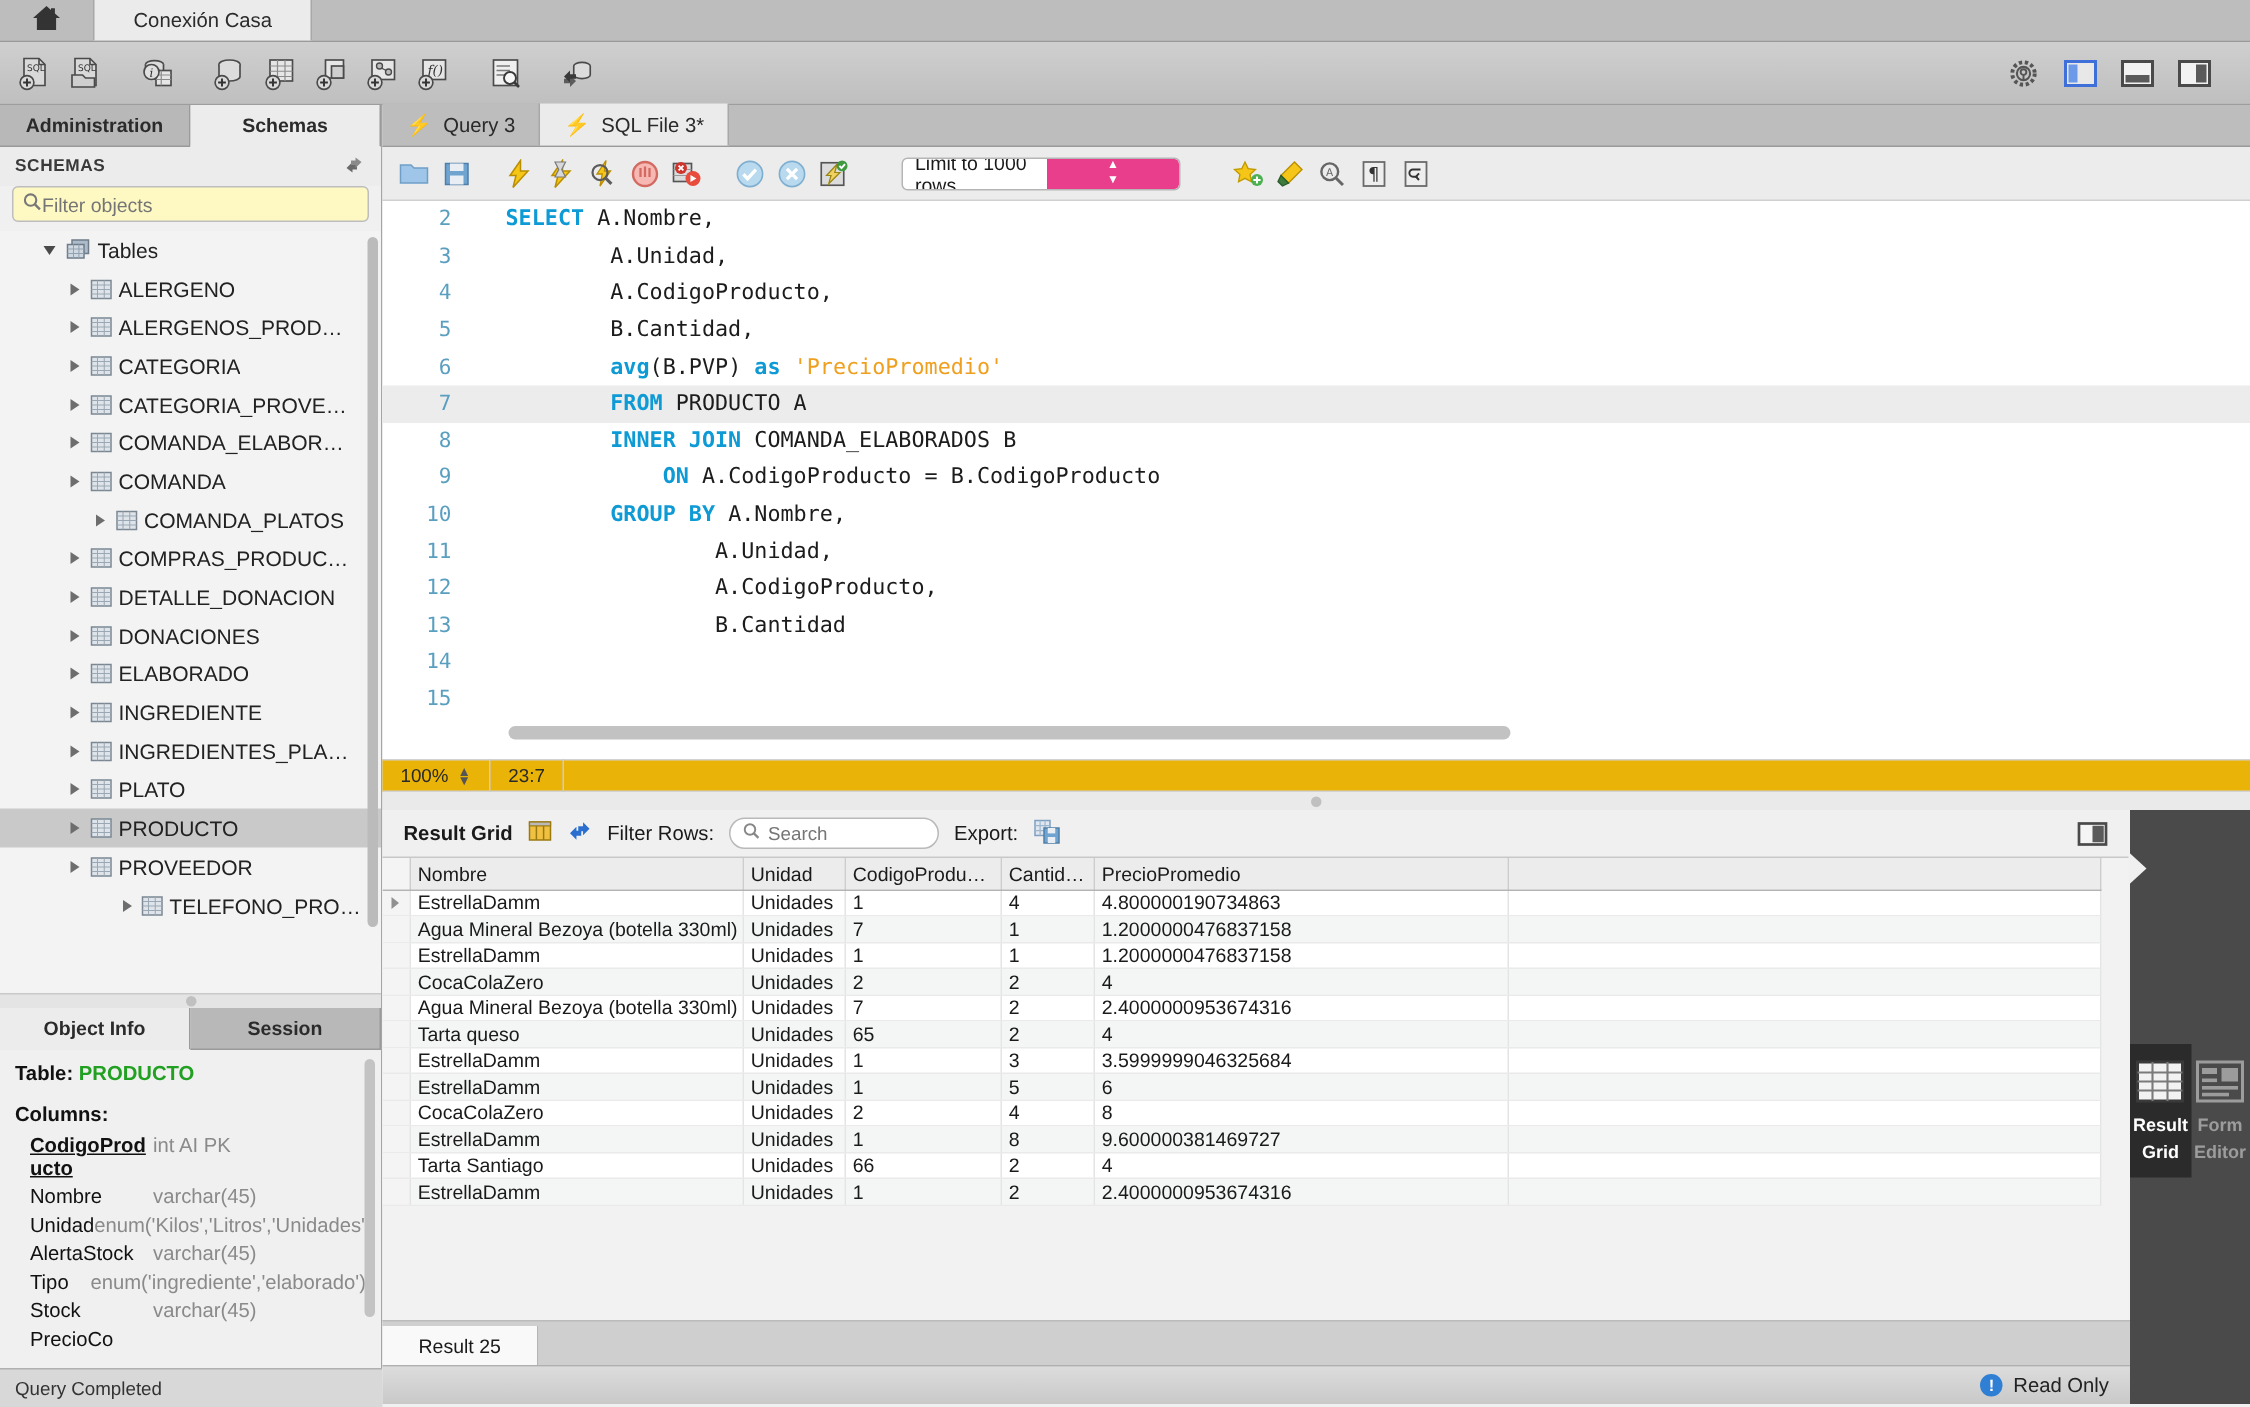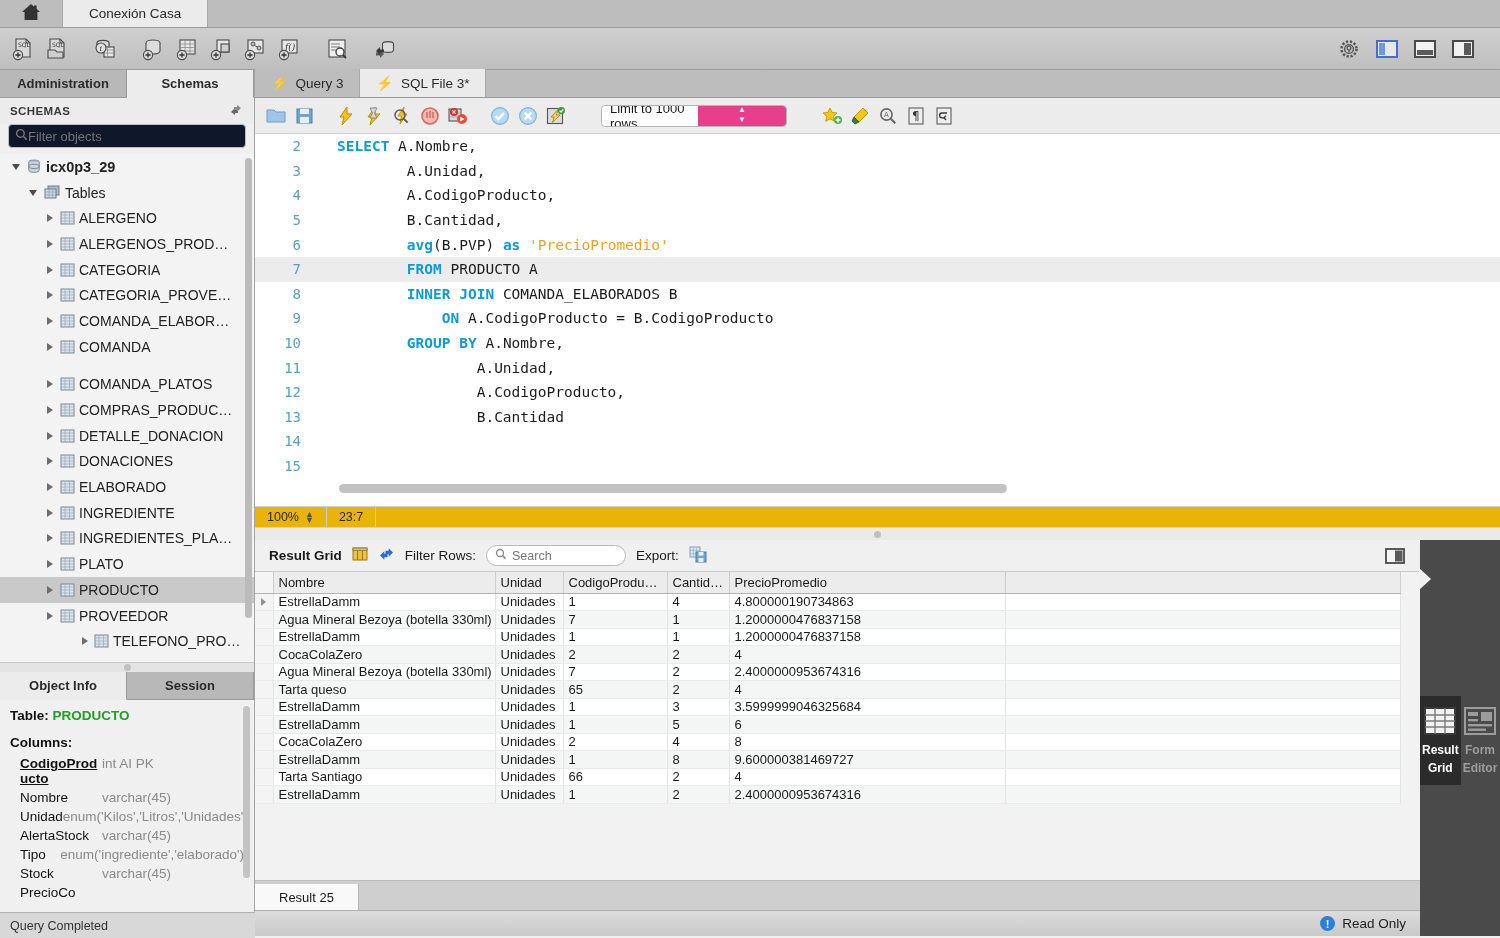--- a/index.html
+++ b/index.html
@@ -61,21 +61,21 @@
     background: #b8b8b8; border-right: 1px solid #9a9a9a;
     border-bottom: 1px solid #9a9a9a;
   }
   .side-tab.active { background: #ececec; border-bottom: 1px solid #ececec; }
   .schemas-hdr {
     height: 26px; display: flex; align-items: center; padding: 0 10px;
     font-size: 11.5px; font-weight: bold; color: #3a3a3a; letter-spacing: .4px;
     background: #ececec;
   }
   .filterbox {
-    margin: 0 8px 6px 8px; height: 24px; background: #0f172a;
+    margin: 0 8px 6px 8px; height: 24px; background: #fef9c3;
     border: 1px solid #bdbdbd; border-radius: 4px;
     display: flex; align-items: center; padding: 0 6px;
   }
   .filterbox input {
     border: none; outline: none; font-size: 13px; flex: 1;
     color: #888; background: transparent; font-family: "Liberation Sans", sans-serif;
   }
   .tree { flex: 1; overflow: hidden; background: #f3f3f3; position: relative; }
   .tnode {
     height: 25.7px; display: flex; align-items: center;
@@ -406,33 +406,20 @@
           <svg width="13" height="13" viewBox="0 0 13 13">
             <circle cx="5.4" cy="5.4" r="3.8" fill="none" stroke="#777" stroke-width="1.4"></circle>
             <path d="M8.3 8.3 l3.3 3.3" stroke="#777" stroke-width="1.6"></path>
           </svg>
         </span>
         <input value="" placeholder="Filter objects" style="">
       </div>
 
       <div class="tree" id="tree">
         <div class="tree-scroll"></div>
-      <div class="tnode" style="padding-left: 8px;">
-            <span class="tw">
-              <span class="tri down"></span>
-            </span>
-            <span style="display: flex; align-items: center; margin-left: 2px;">
-              <svg width="16" height="15" viewBox="0 0 16 15">
-                <ellipse cx="8" cy="3.2" rx="5.2" ry="2.1" fill="#b9c4cf" stroke="#7b8894" stroke-width="1"></ellipse>
-                <path d="M2.8 3.2 v8 a5.2 2.1 0 0 0 10.4 0 v-8" fill="#cdd6de" stroke="#7b8894" stroke-width="1"></path>
-                <ellipse cx="8" cy="7.4" rx="5.2" ry="2.1" fill="none" stroke="#7b8894" stroke-width="1"></ellipse>
-              </svg>
-            </span>
-            <span class="t-label bold">icx0p3_29</span>
-          </div>
           <div class="tnode" style="padding-left: 25px;">
             <span class="tw">
               <span class="tri down"></span>
             </span>
             <span style="display: flex; align-items: center; margin-left: 2px;">
               <svg width="18" height="15" viewBox="0 0 18 15">
                 <rect x="5" y="1" width="11" height="9" fill="#aebcc9" stroke="#6e7c8a" stroke-width="1"></rect>
                 <rect x="2" y="4" width="11" height="9" fill="#cfd8e1" stroke="#6e7c8a" stroke-width="1"></rect>
                 <path d="M2 7 h11 M2 10 h11 M6 4 v9 M9.6 4 v9" stroke="#93a2b1" stroke-width=".7"></path>
               </svg>
@@ -504,21 +491,21 @@
               <span class="tri right"></span>
             </span>
             <span style="display: flex; align-items: center; margin-left: 2px;">
               <svg width="15" height="14" viewBox="0 0 15 14">
                 <rect x="1" y="1" width="13" height="12" fill="#dfe4ea" stroke="#7b8894" stroke-width="1"></rect>
                 <path d="M1 4 h13 M1 7 h13 M1 10 h13 M5 1 v12 M9.5 1 v12" stroke="#9aa7b4" stroke-width=".7"></path>
               </svg>
             </span>
             <span class="t-label">COMANDA</span>
           </div>
-          <div class="tnode" style="padding-left: 42px; margin-top: 12px;">
+          <div class="tnode" style="padding-left: 59px;">
             <span class="tw">
               <span class="tri right"></span>
             </span>
             <span style="display: flex; align-items: center; margin-left: 2px;">
               <svg width="15" height="14" viewBox="0 0 15 14">
                 <rect x="1" y="1" width="13" height="12" fill="#dfe4ea" stroke="#7b8894" stroke-width="1"></rect>
                 <path d="M1 4 h13 M1 7 h13 M1 10 h13 M5 1 v12 M9.5 1 v12" stroke="#9aa7b4" stroke-width=".7"></path>
               </svg>
             </span>
             <span class="t-label">COMANDA_PLATOS</span>

